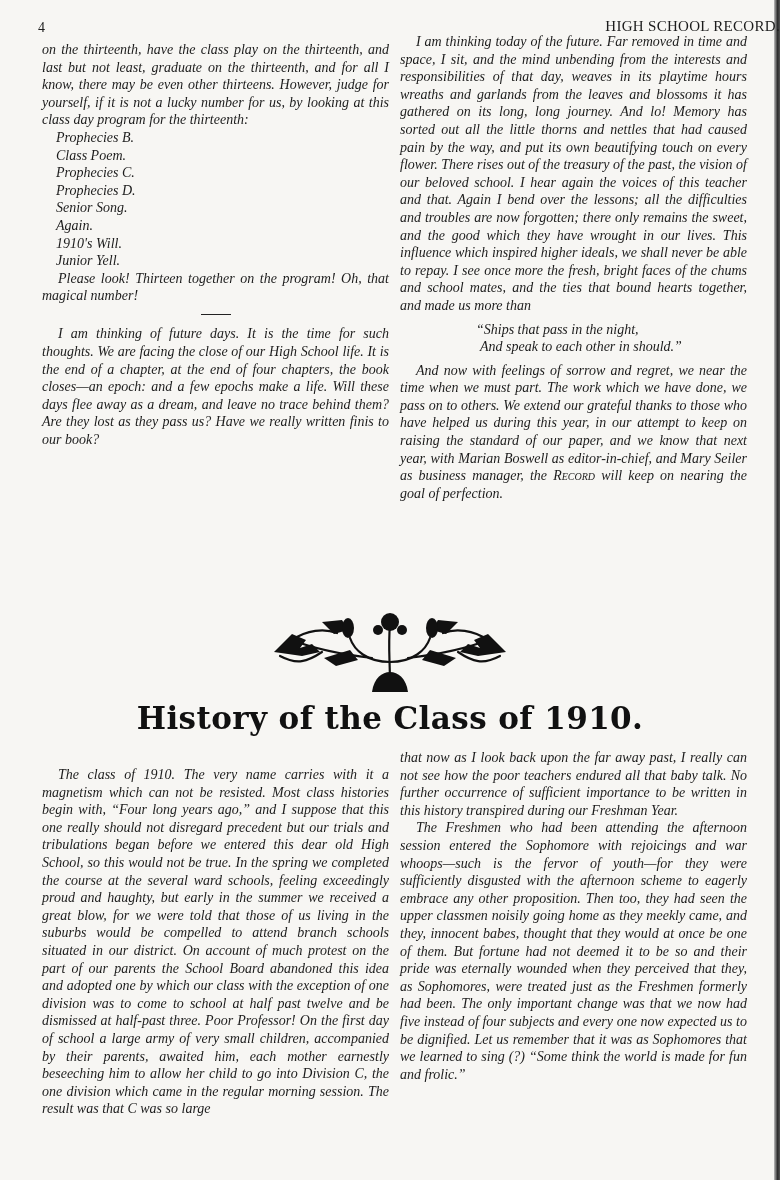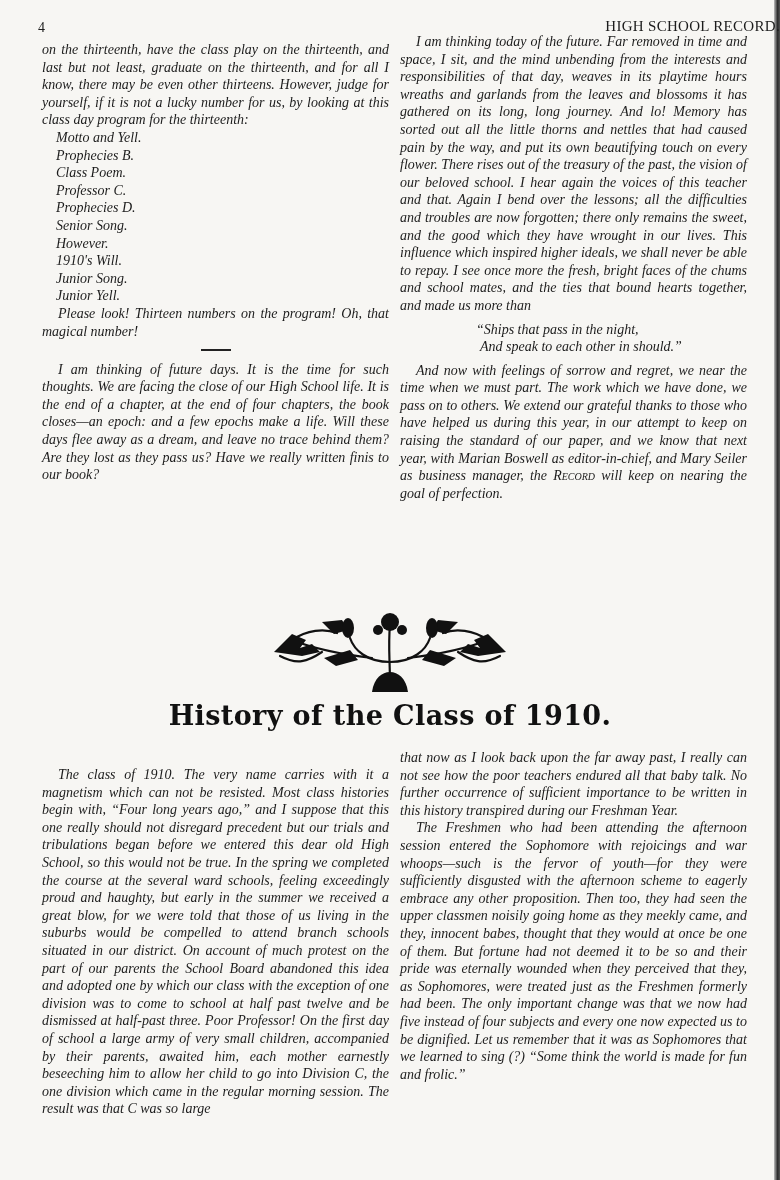--- a/index.html
+++ b/index.html
@@ -38,47 +38,45 @@
   }
   .quote { padding-left: 76px; margin: 6px 0 6px 0; }
   .quote div { margin: 0; }
   .quote .l2 { padding-left: 4px; }
   .smallcaps { font-variant: small-caps; }
   .ornament {
     position: absolute; left: 262px; top: 600px; width: 256px; height: 95px;
   }
   .title {
     position: absolute; left: 0; width: 780px; top: 700px; text-align: center;
-    font-family: "DejaVu Serif", serif; font-weight: bold; font-size: 27px;
+    font-family: "DejaVu Serif", serif; font-weight: bold; font-size: 31px;
     letter-spacing: 0.4px; color: #111;
   }
 </style>
 </head>
 <body>
 
 <div class="edge"></div>
 
 <div class="page-num">4</div>
 <div class="running-head">HIGH SCHOOL RECORD.</div>
 
 <div class="col col-left-top">
   <p class="noindent">on the thirteenth, have the class play on the thirteenth, and last but not least, graduate on the thirteenth, and for all I know, there may be even other thirteens. However, judge for yourself, if it is not a lucky number for us, by looking at this class day program for the thirteenth:</p>
   <ul class="program">
-    <li>Motto and Yell.</li>
     <li>Prophecies B.</li>
     <li>Class Poem.</li>
-    <li>Professor C.</li>
+    <li>Prophecies C.</li>
     <li>Prophecies D.</li>
     <li>Senior Song.</li>
-    <li>However.</li>
+    <li>Again.</li>
     <li>1910's Will.</li>
-    <li>Junior Song.</li>
     <li>Junior Yell.</li>
   </ul>
-  <p>Please look! Thirteen numbers on the program! Oh, that magical number!</p>
+  <p>Please look! Thirteen together on the program! Oh, that magical number!</p>
   <div class="rule"></div>
   <p>I am thinking of future days. It is the time for such thoughts. We are facing the close of our High School life. It is the end of a chapter, at the end of four chapters, the book closes—an epoch: and a few epochs make a life. Will these days flee away as a dream, and leave no trace behind them? Are they lost as they pass us? Have we really written finis to our book?</p>
 </div>
 
 <div class="col col-right-top">
   <p>I am thinking today of the future. Far removed in time and space, I sit, and the mind unbending from the interests and responsibilities of that day, weaves in its playtime hours wreaths and garlands from the leaves and blossoms it has gathered on its long, long journey. And lo! Memory has sorted out all the little thorns and nettles that had caused pain by the way, and put its own beautifying touch on every flower. There rises out of the treasury of the past, the vision of our beloved school. I hear again the voices of this teacher and that. Again I bend over the lessons; all the difficulties and troubles are now forgotten; there only remains the sweet, and the good which they have wrought in our lives. This influence which inspired higher ideals, we shall never be able to repay. I see once more the fresh, bright faces of the chums and school mates, and the ties that bound hearts together, and made us more than</p>
   <div class="quote">
     <div>“Ships that pass in the night,</div>
     <div class="l2">And speak to each other in should.”</div>
   </div>

